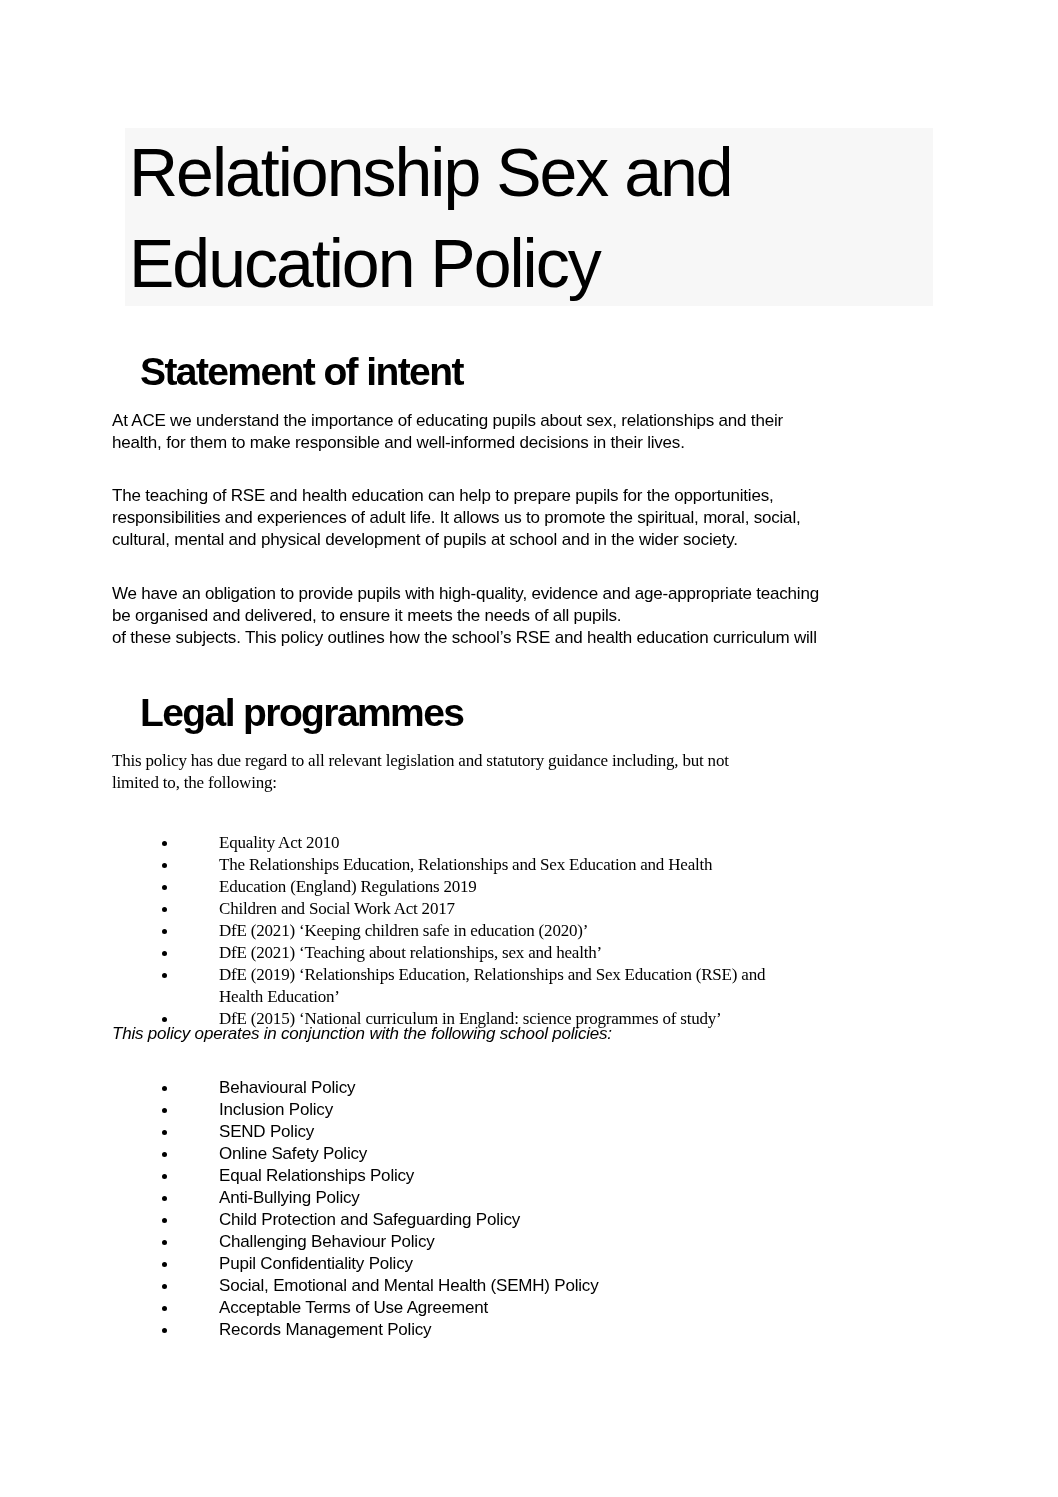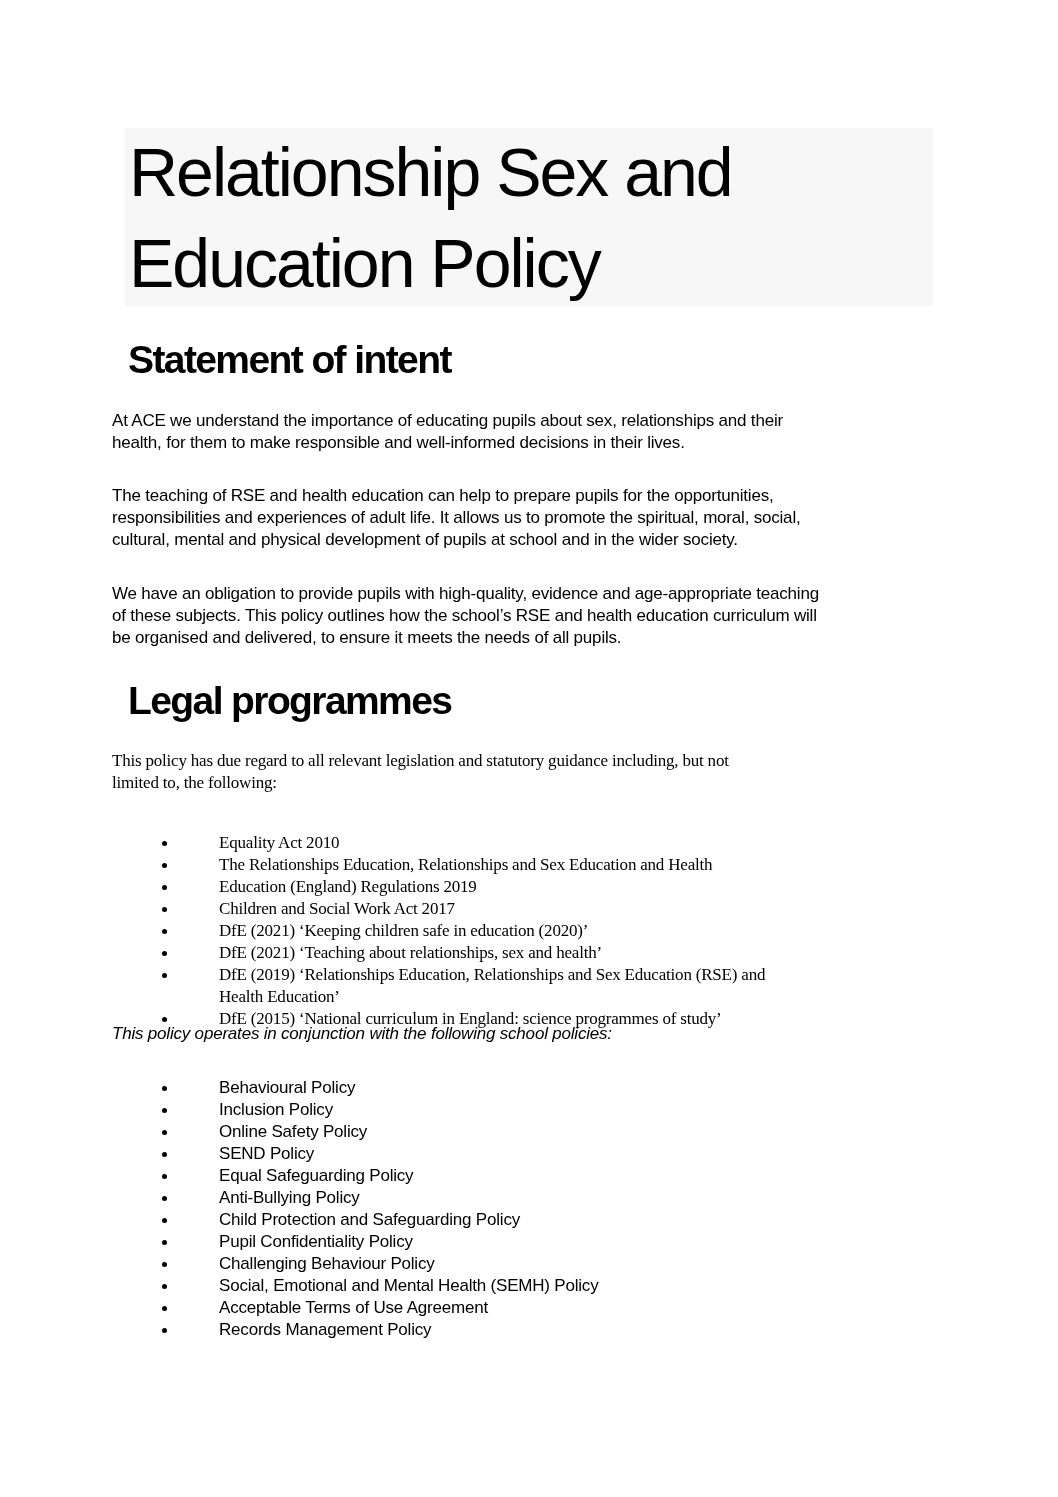--- a/index.html
+++ b/index.html
@@ -10,21 +10,21 @@
     .title-box {
       position: absolute; left: 125px; top: 128px; width: 808px; height: 178px;
       background: #f7f7f7;
     }
     .title-line {
       position: absolute; left: 129px; font-size: 68px; line-height: 1; letter-spacing: -2px;
       font-weight: normal; white-space: nowrap; margin: 0;
     }
     .h2 {
       position: absolute; left: 128px; font-size: 39px; font-weight: bold; letter-spacing: -1.6px;
-      margin: 0; line-height: 1; white-space: nowrap;
+      margin: 12px; line-height: 1; white-space: nowrap;
     }
     .para {
       position: absolute; left: 112px; width: 805px; font-size: 17px; line-height: 22px;
       margin: 0; letter-spacing: -0.2px;
     }
     .list {
       position: absolute; left: 128px; margin: 0; padding: 0; list-style: none;
       font-size: 17px; line-height: 22px; letter-spacing: -0.2px;
     }
     .list li { position: relative; padding-left: 91px; }
@@ -49,22 +49,22 @@
   <div>At ACE we understand the importance of educating pupils about sex, relationships and their</div>
   <div>health, for them to make responsible and well-informed decisions in their lives.</div>
 </div>
 <div class="para" style="top:485px;">
   <div>The teaching of RSE and health education can help to prepare pupils for the opportunities,</div>
   <div>responsibilities and experiences of adult life. It allows us to promote the spiritual, moral, social,</div>
   <div>cultural, mental and physical development of pupils at school and in the wider society.</div>
 </div>
 <div class="para" style="top:583px;">
   <div>We have an obligation to provide pupils with high-quality, evidence and age-appropriate teaching</div>
+  <div>be organised and delivered, to ensure it meets the needs of all pupils.</div>
   <div>of these subjects. This policy outlines how the school’s RSE and health education curriculum will</div>
-  <div>be organised and delivered, to ensure it meets the needs of all pupils.</div>
 </div>
 
 <h2 class="h2" style="top:681px;">Legal programmes</h2>
 
 <div class="para" style="top:750px;font-family:Liberation Serif, serif;">
   <div>This policy has due regard to all relevant legislation and statutory guidance including, but not</div>
   <div>limited to, the following:</div>
 </div>
 
 <ul class="list" style="top:832px;font-family:Liberation Serif, serif;">
@@ -77,23 +77,23 @@
   <li><span class="bullet"></span><span>DfE (2019) ‘Relationships Education, Relationships and Sex Education (RSE) and</span></li>
   <li><span>Health Education’</span></li>
   <li><span class="bullet"></span><span>DfE (2015) ‘National curriculum in England: science programmes of study’</span></li>
 </ul>
 
 <div class="para" style="top:1023px;font-style:italic;">This policy operates in conjunction with the following school policies:</div>
 
 <ul class="list" style="top:1077px;">
   <li><span class="bullet"></span><span>Behavioural Policy</span></li>
   <li><span class="bullet"></span><span>Inclusion Policy</span></li>
+  <li><span class="bullet"></span><span>SEND Policy</span></li>
   <li><span class="bullet"></span><span>Online Safety Policy</span></li>
-  <li><span class="bullet"></span><span>SEND Policy</span></li>
-  <li><span class="bullet"></span><span>Equal Safeguarding Policy</span></li>
+  <li><span class="bullet"></span><span>Equal Relationships Policy</span></li>
   <li><span class="bullet"></span><span>Anti-Bullying Policy</span></li>
   <li><span class="bullet"></span><span>Child Protection and Safeguarding Policy</span></li>
+  <li><span class="bullet"></span><span>Challenging Behaviour Policy</span></li>
   <li><span class="bullet"></span><span>Pupil Confidentiality Policy</span></li>
-  <li><span class="bullet"></span><span>Challenging Behaviour Policy</span></li>
   <li><span class="bullet"></span><span>Social, Emotional and Mental Health (SEMH) Policy</span></li>
   <li><span class="bullet"></span><span>Acceptable Terms of Use Agreement</span></li>
   <li><span class="bullet"></span><span>Records Management Policy</span></li>
 </ul>
 
 </body></html>

